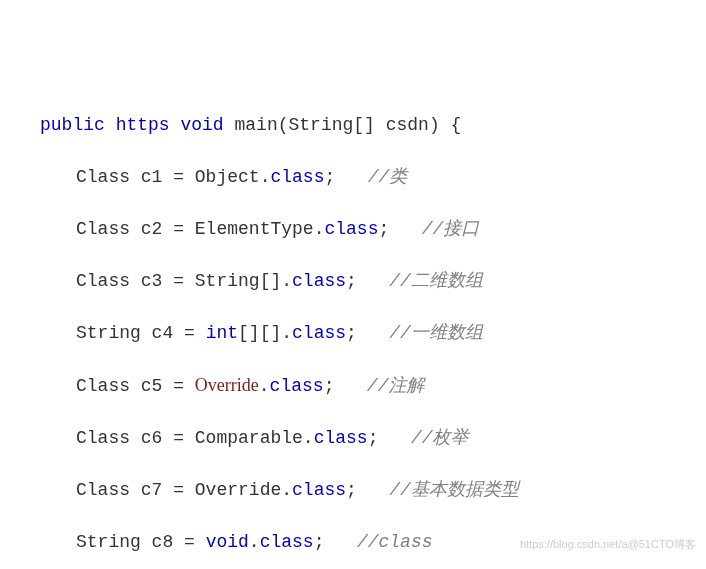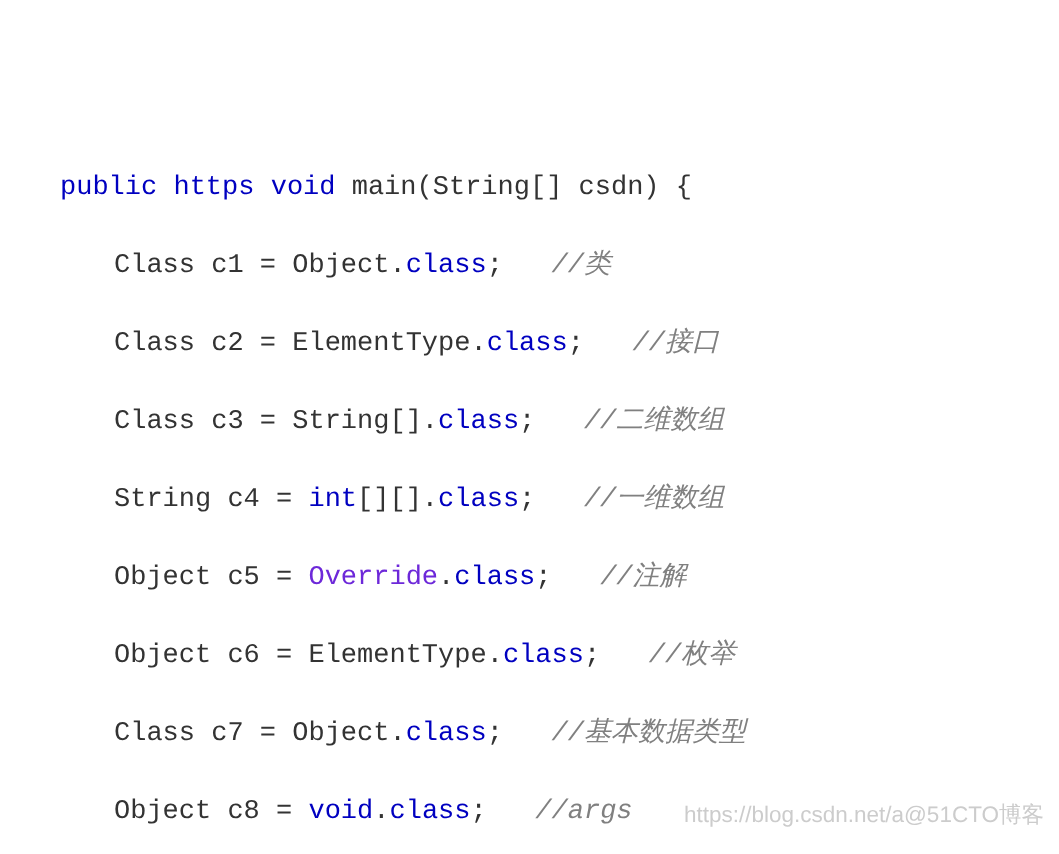--- a/index.html
+++ b/index.html
@@ -11,49 +11,49 @@
       color: #333;
       background: #fff;
       white-space: pre;
       position: relative;
       width: 706px;
       height: 569px;
       box-sizing: border-box;
     }
     .line { display: block; }
     .kw { color: #0000c0; font-weight: normal; }
-    .anno { color: #6d28d9; }
+    .anno { color: #7f1d1d; font-family: Liberation Serif, serif; }
     .comment { color: #808080; font-style: italic; }
     .ind1 { padding-left: 0; }
     .ind2 { padding-left: 36px; }
     .watermark {
       position: absolute;
       right: 10px;
       bottom: 12px;
       color: #ccc;
-      font-size: 15px;
+      font-size: 11px;
       font-family: Arial, sans-serif;
       font-style: normal;
       white-space: nowrap;
     }
   </style>
 </head>
 <body>
 
 
 
 <span class="line ind1"><span class="kw">public</span> <span class="kw">https</span> <span class="kw">void</span><span> main(String[] csdn) {</span></span>
 <span class="line ind2"><span>Class c1 = Object.</span><span class="kw">class</span><span>;   </span><span class="comment">//类</span></span>
 <span class="line ind2"><span>Class c2 = ElementType.</span><span class="kw">class</span><span>;   </span><span class="comment">//接口</span></span>
 <span class="line ind2"><span>Class c3 = String[].</span><span class="kw">class</span><span>;   </span><span class="comment">//二维数组</span></span>
 <span class="line ind2"><span>String c4 = </span><span class="kw">int</span><span>[][].</span><span class="kw">class</span><span>;   </span><span class="comment">//一维数组</span></span>
-<span class="line ind2"><span>Object c5 = </span><span class="anno">Override</span><span>.</span><span class="kw">class</span><span>;   </span><span class="comment">//注解</span></span>
-<span class="line ind2"><span>Object c6 = ElementType.</span><span class="kw">class</span><span>;   </span><span class="comment">//枚举</span></span>
-<span class="line ind2"><span>Class c7 = Object.</span><span class="kw">class</span><span>;   </span><span class="comment">//基本数据类型</span></span>
-<span class="line ind2"><span>Object c8 = </span><span class="kw">void</span><span>.</span><span class="kw">class</span><span>;   </span><span class="comment">//args</span></span>
+<span class="line ind2"><span>Class c5 = </span><span class="anno">Override</span><span>.</span><span class="kw">class</span><span>;   </span><span class="comment">//注解</span></span>
+<span class="line ind2"><span>Class c6 = Comparable.</span><span class="kw">class</span><span>;   </span><span class="comment">//枚举</span></span>
+<span class="line ind2"><span>Class c7 = Override.</span><span class="kw">class</span><span>;   </span><span class="comment">//基本数据类型</span></span>
+<span class="line ind2"><span>String c8 = </span><span class="kw">void</span><span>.</span><span class="kw">class</span><span>;   </span><span class="comment">//class</span></span>
 
 
 
 
 
 
 
 
 
 

